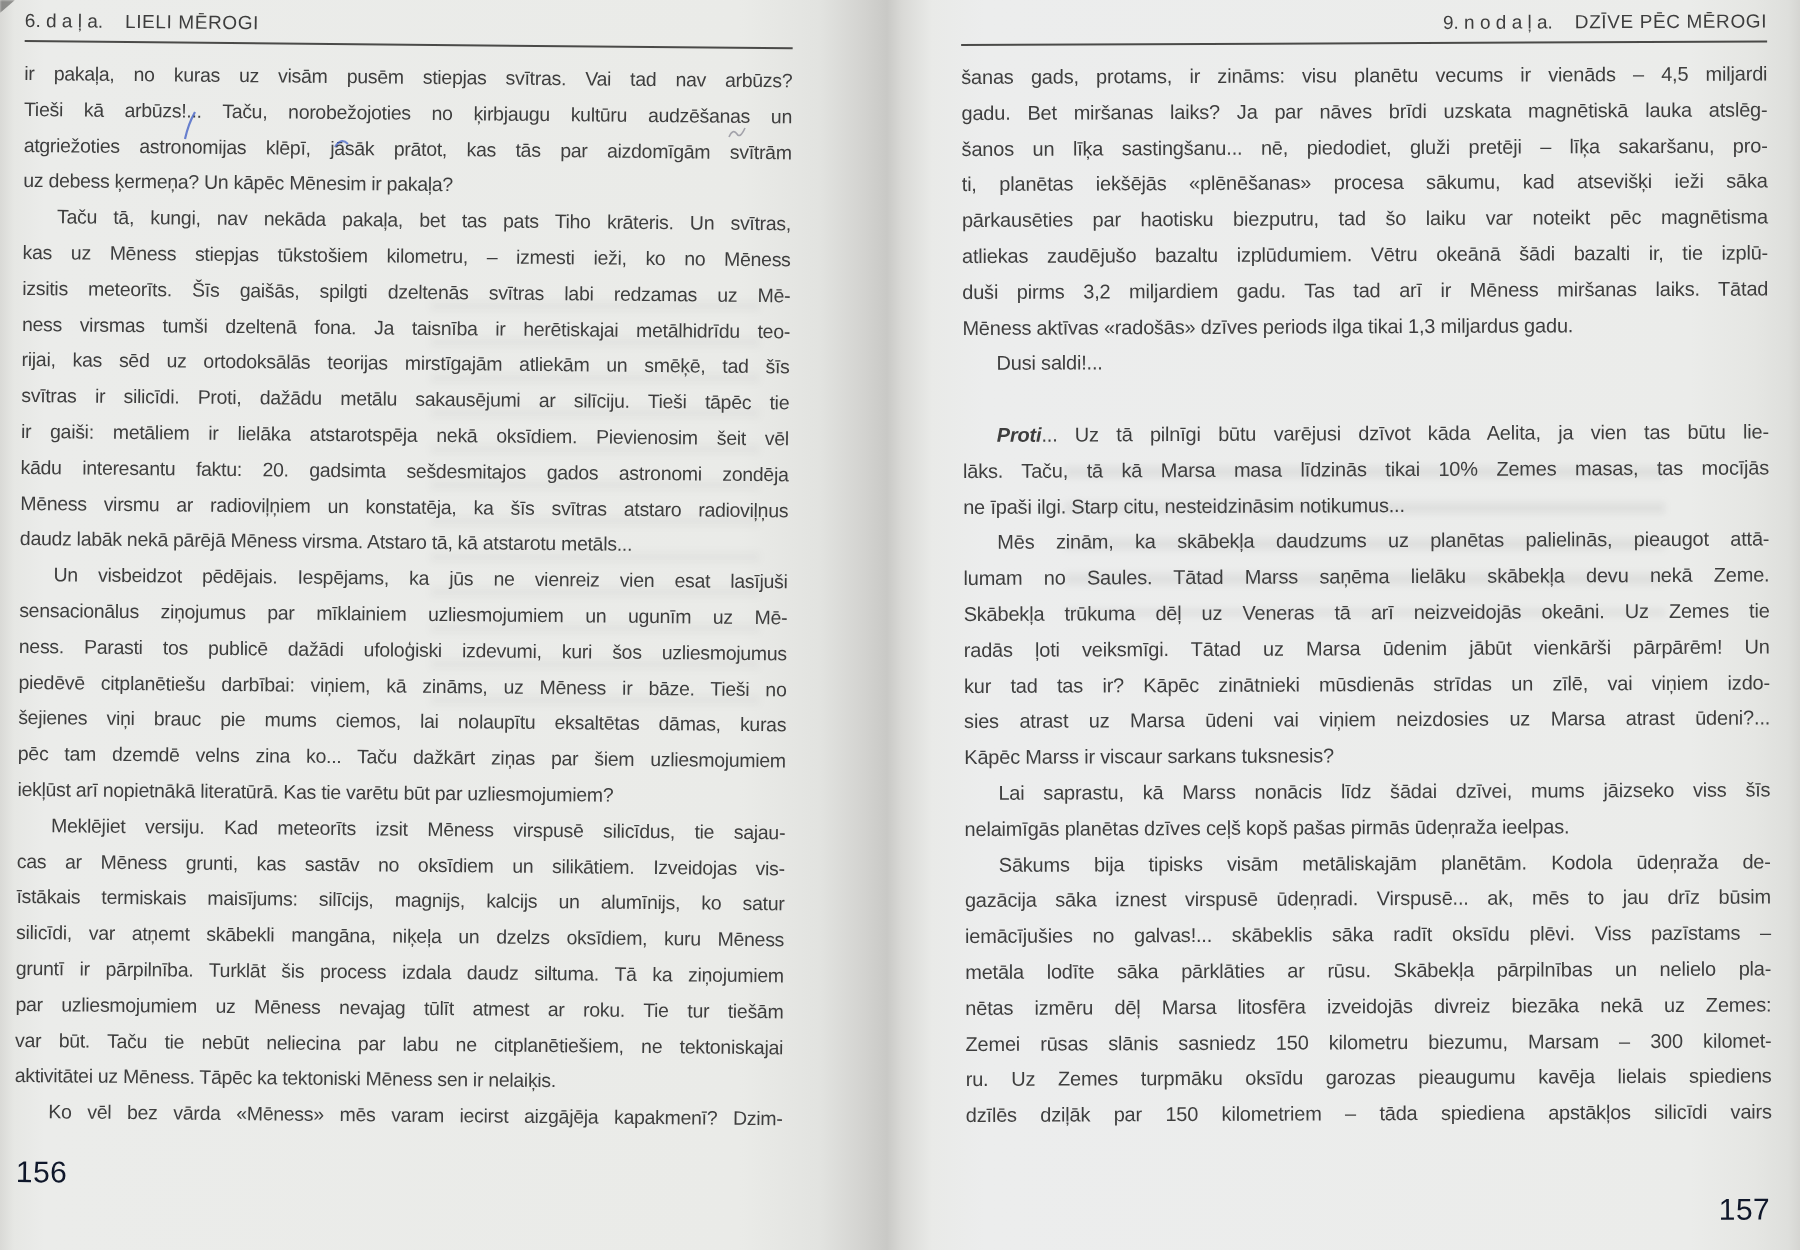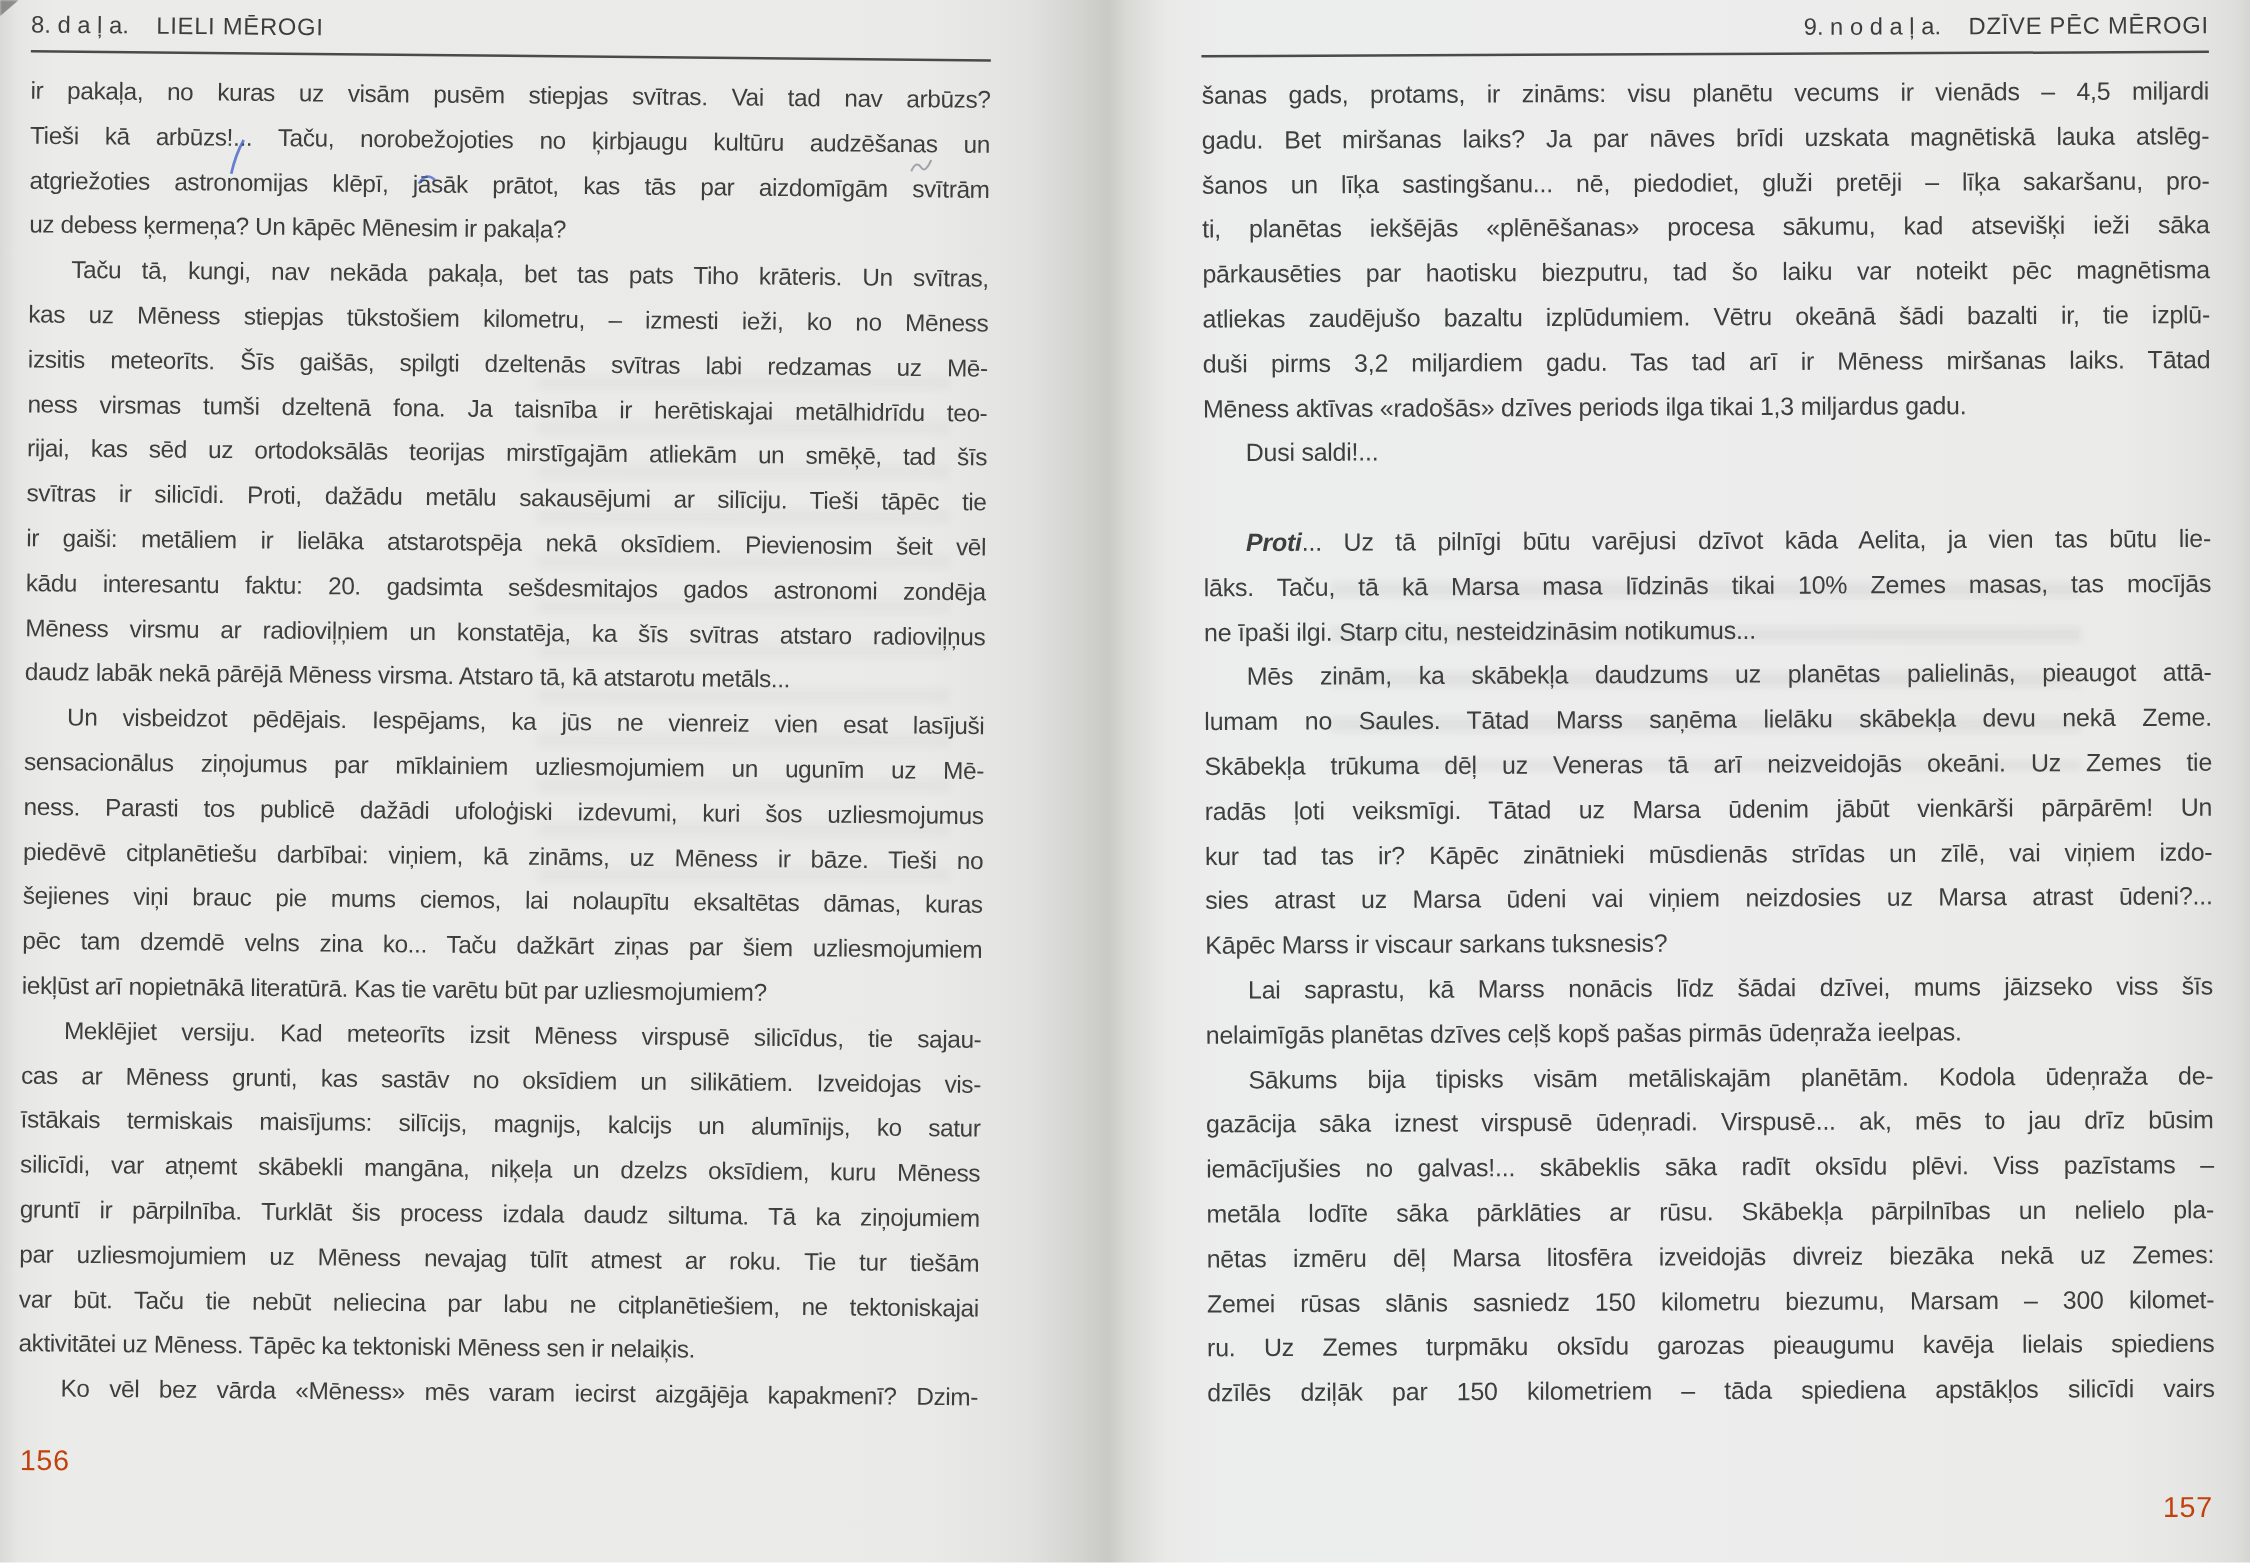--- a/index.html
+++ b/index.html
@@ -19,42 +19,42 @@
   .hdr .title{letter-spacing:0.6px;}
   .rule{border:0;border-top:2.4px solid #4a4a48;margin:6px 0 0 0;}
   .pbody{margin-top:14px;line-height:35.8px;}
   .page-left .pbody{font-size:19.5px;letter-spacing:-0.3px;}
   .page-right .pbody{font-size:20px;letter-spacing:-0.2px;}
   .line{text-align:justify;text-align-last:justify;min-height:35.8px;}
   .line.end{text-align-last:left;}
   .line.indent{text-indent:34px;}
   .para.space-before{margin-top:35.8px;}
   .pbody b i{font-weight:700;font-style:italic;}
-  .folio{position:absolute;font-size:23px;color:#c2410c;letter-spacing:0.5px;}
+  .folio{position:absolute;font-size:30px;color:#0f172a;letter-spacing:0.5px;}
   .folio-left{left:2px;top:1145px;}
   .folio-right{right:2px;top:1182px;text-align:right;}
   .corner-mark{position:absolute;left:0;top:0;width:15px;height:13px;
     background:#55555297;clip-path:polygon(0 0,100% 0,0 100%);filter:blur(1px);}
   .ghost{position:absolute;pointer-events:none;
     background:repeating-linear-gradient(180deg,rgba(110,110,112,0.09) 0 12px,rgba(0,0,0,0) 12px 35.8px);
     filter:blur(3px);}
   .ghost-right{left:1065px;top:466px;width:600px;height:150px;}
   .ghost-left{left:430px;top:300px;width:330px;height:430px;opacity:0.55;}
   .ink{position:absolute;}
 </style>
 </head>
 <body>
 
 <div class="corner-mark"></div>
 <div class="ghost ghost-left"></div>
 <div class="ghost ghost-right"></div>
 
 <div class="page page-left">
   <div class="hdr">
-    <span class="part">8. d a ļ a.</span>
+    <span class="part">6. d a ļ a.</span>
     <span class="title">LIELI MĒROGI</span>
   </div>
   <hr class="rule">
   <div class="pbody">
       <div class="para">
         <div class="line">ir pakaļa, no kuras uz visām pusēm stiepjas svītras. Vai tad nav arbūzs?</div>
         <div class="line">Tieši kā arbūzs!... Taču, norobežojoties no ķirbjaugu kultūru audzēšanas un</div>
         <div class="line">atgriežoties astronomijas klēpī, jāsāk prātot, kas tās par aizdomīgām svītrām</div>
         <div class="line end">uz debess ķermeņa? Un kāpēc Mēnesim ir pakaļa?</div>
       </div>

